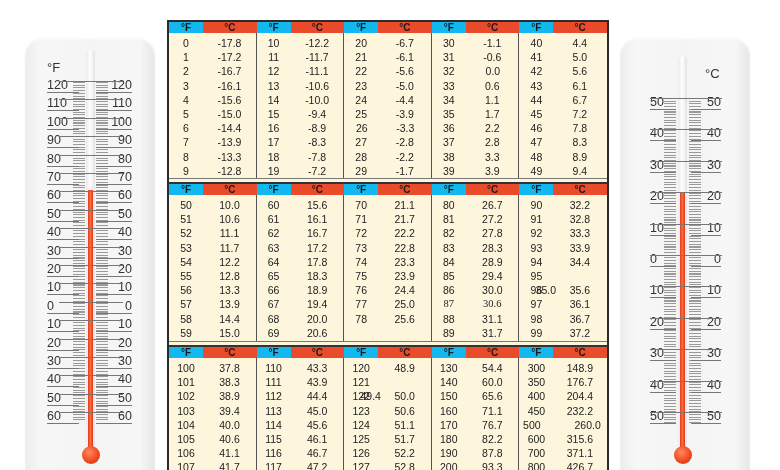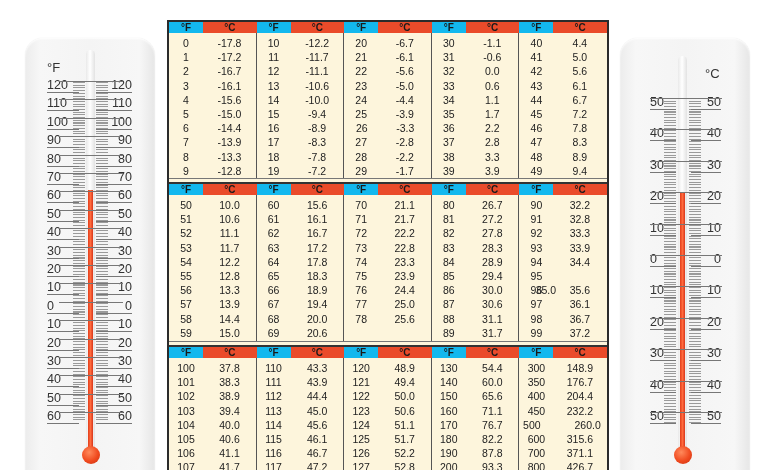--- a/index.html
+++ b/index.html
@@ -282,21 +282,21 @@
       </div>
       <div class="group sep" style="left: 261.8px; padding-top: 3px; height: 145px;">
         <div class="row" style="height: 14.2px; line-height: 14.2px;">
           <div class="fv">30</div>
           <div class="cv">-1.1</div>
         </div>
         <div class="row" style="height: 14.2px; line-height: 14.2px;">
           <div class="fv">31</div>
           <div class="cv">-0.6</div>
         </div>
-        <div class="row" style="height: 14.2px; line-height: 14.2px;">
+        <div class="row" style="height: 14.2px; line-height: 14.2px; justify-content: space-between;">
           <div class="fv">32</div>
           <div class="cv">0.0</div>
         </div>
         <div class="row" style="height: 14.2px; line-height: 14.2px;">
           <div class="fv">33</div>
           <div class="cv">0.6</div>
         </div>
         <div class="row" style="height: 14.2px; line-height: 14.2px;">
           <div class="fv">34</div>
           <div class="cv">1.1</div>
@@ -527,21 +527,21 @@
           <div class="cv">28.9</div>
         </div>
         <div class="row" style="height: 14.2px; line-height: 14.2px;">
           <div class="fv">85</div>
           <div class="cv">29.4</div>
         </div>
         <div class="row" style="height: 14.2px; line-height: 14.2px;">
           <div class="fv">86</div>
           <div class="cv">30.0</div>
         </div>
-        <div class="row" style="height: 14.2px; line-height: 14.2px;">
+        <div class="row" style="height: 14.2px; line-height: 14.2px; font-family: Liberation Serif, serif;">
           <div class="fv">87</div>
           <div class="cv">30.6</div>
         </div>
         <div class="row" style="height: 14.2px; line-height: 14.2px;">
           <div class="fv">88</div>
           <div class="cv">31.1</div>
         </div>
         <div class="row" style="height: 14.2px; line-height: 14.2px;">
           <div class="fv">89</div>
           <div class="cv">31.7</div>
@@ -670,21 +670,21 @@
         <div class="row" style="height: 14.2px; line-height: 14.2px;">
           <div class="fv">117</div>
           <div class="cv">47.2</div>
         </div>
       </div>
       <div class="group sep" style="left: 174.2px; padding-top: 3px; height: 116.6px;">
         <div class="row" style="height: 14.2px; line-height: 14.2px;">
           <div class="fv">120</div>
           <div class="cv">48.9</div>
         </div>
-        <div class="row" style="height: 14.2px; line-height: 14.2px;">
+        <div class="row" style="height: 14.2px; line-height: 14.2px; flex-direction: column;">
           <div class="fv">121</div>
           <div class="cv">49.4</div>
         </div>
         <div class="row" style="height: 14.2px; line-height: 14.2px;">
           <div class="fv">122</div>
           <div class="cv">50.0</div>
         </div>
         <div class="row" style="height: 14.2px; line-height: 14.2px;">
           <div class="fv">123</div>
           <div class="cv">50.6</div>

